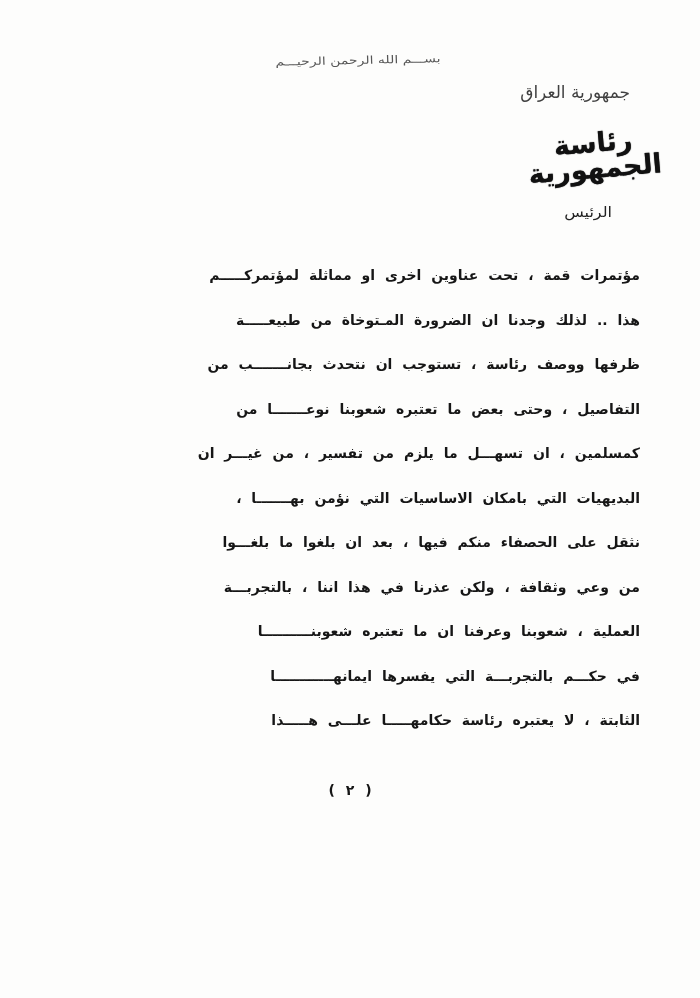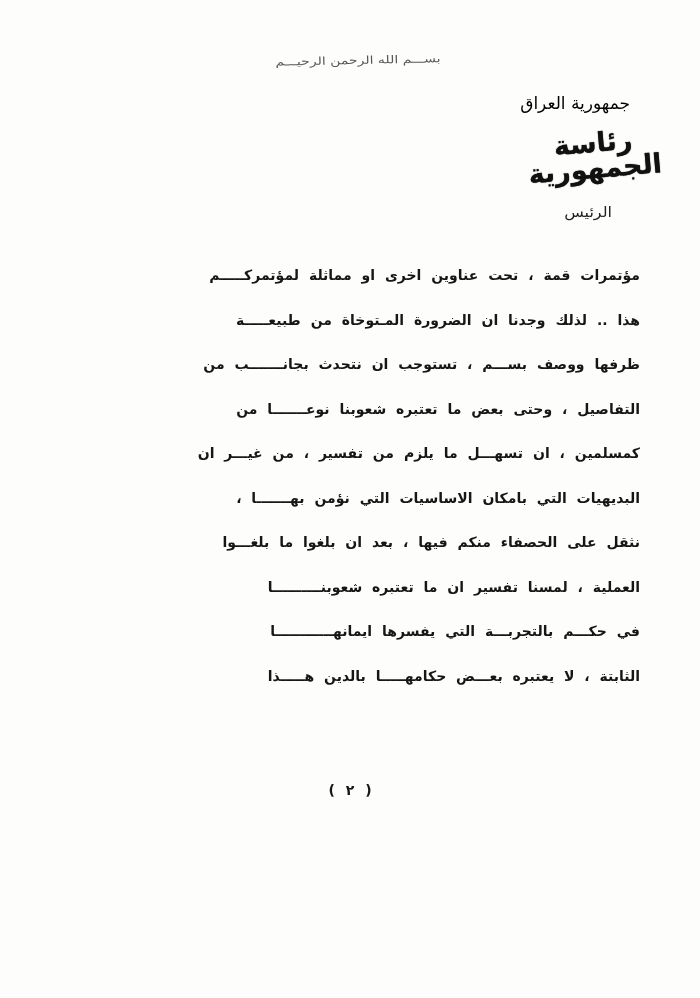--- a/index.html
+++ b/index.html
@@ -23,24 +23,24 @@
     text-align: center;
     font-size: 14px;
     color: #3a3a3a;
     transform: scaleY(0.78) rotate(-1.5deg);
     white-space: nowrap;
     opacity: 0.85;
   }
   
   .country {
     position: absolute;
-    top: 93px; right: 70px;
+    top: 82px; right: 70px;
     font-size: 17px;
     letter-spacing: 0.5px;
-    color: #000000;
+    color: #404040;
   }
   .emblem {
     position: absolute;
     top: 130px; right: 30px;
     width: 152px;
     text-align: center;
     font-size: 27px;
     font-weight: bold;
     line-height: 0.95;
     transform: rotate(-5deg);
@@ -88,25 +88,26 @@
 
   <div class="country">جمهورية العراق</div>
 
   <div class="emblem">رئاسة الجمهورية</div>
 
   <div class="president">الرئيس</div>
 
   <div class="body-text">
     <div class="line">مؤتمرات قمة ، تحت عناوين اخرى او مماثلة لمؤتمركـــــم</div>
     <div class="line">هذا .. لذلك وجدنا ان الضرورة المـتوخاة من طبيعـــــة</div>
-    <div class="line">ظرفها ووصف بســـم ، تستوجب ان نتحدث بجانـــــــب من</div>
+    <div class="line">ظرفها ووصف رئاسة ، تستوجب ان نتحدث بجانـــــــب من</div>
     <div class="line">التفاصيل ، وحتى بعض ما تعتبره شعوبنا نوعـــــــا من</div>
     <div class="line">كمسلمين ، ان تسهـــل ما يلزم من تفسير ، من غيـــر ان</div>
     <div class="line">البديهيات التي بامكان الاساسيات التي نؤمن بهـــــــا ،</div>
     <div class="line">نثقل على الحصفاء منكم فيها ، بعد ان بلغوا ما بلغـــوا</div>
-    <div class="line">العملية ، لمسنا تفسير ان ما تعتبره شعوبنــــــــــا</div>
+    <div class="line">من وعي وثقافة ، ولكن عذرنا في هذا اننا ، بالتجربـــة</div>
+    <div class="line">العملية ، شعوبنا وعرفنا ان ما تعتبره شعوبنــــــــــا</div>
     <div class="line">في حكـــم بالتجربـــة التي يفسرها ايمانهــــــــــــا</div>
-    <div class="line">الثابتة ، لا يعتبره بعـــض حكامهـــــا بالدين هـــــذا</div>
+    <div class="line">الثابتة ، لا يعتبره رئاسة حكامهـــــا علـــى هـــــذا</div>
   </div>
 
   <div class="page-number">( ٢ )</div>
 
 </div>
 
 </body></html>

